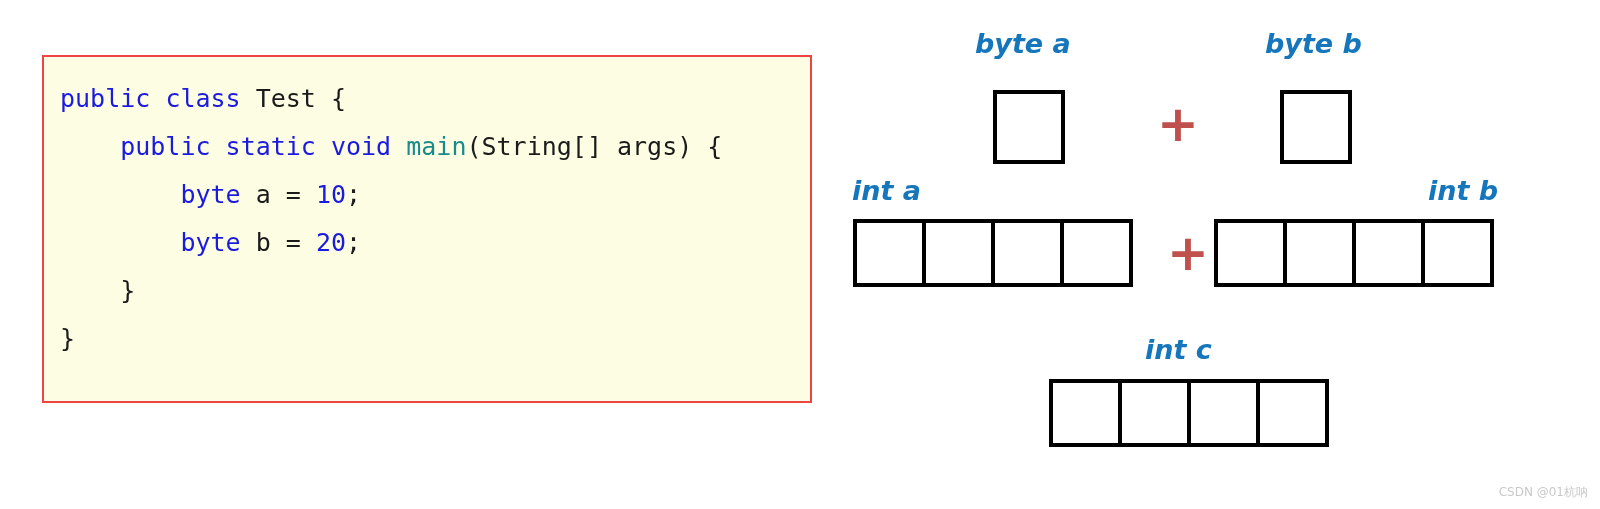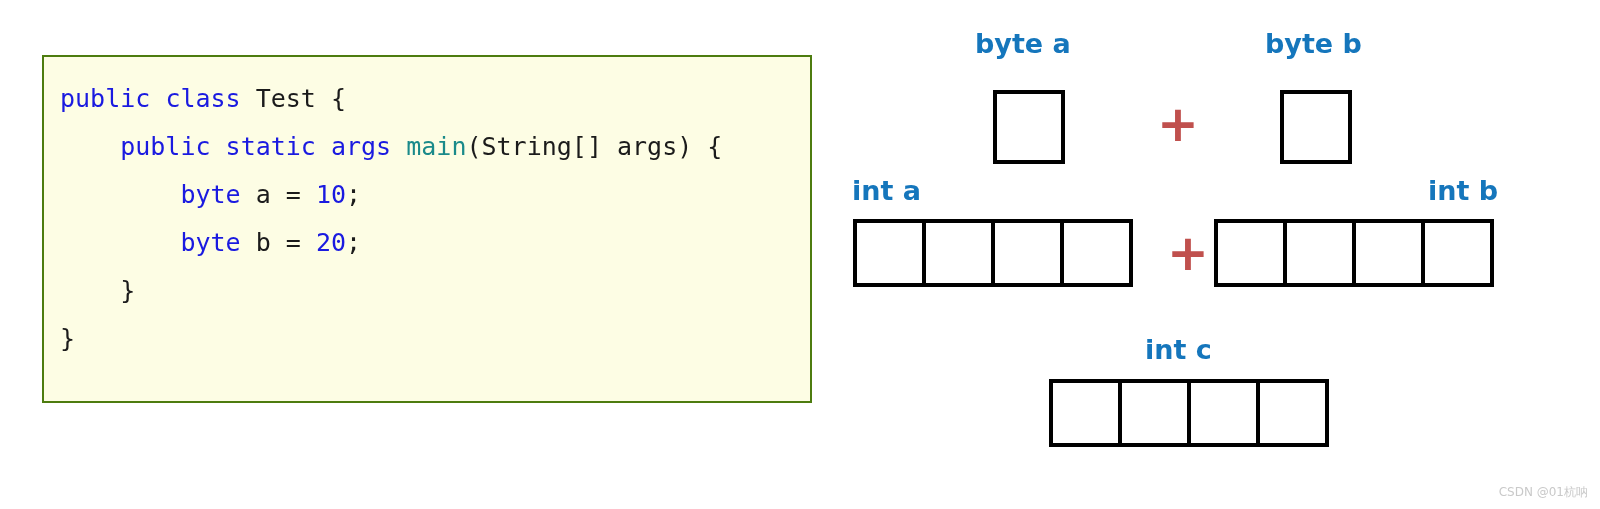--- a/index.html
+++ b/index.html
@@ -16,21 +16,21 @@
   }
 
   
   #code-panel {
     position: absolute;
     left: 42px;
     top: 55px;
     width: 770px;
     height: 348px;
     background: #fdfde4;
-    border: 2px solid #4d7c0f;
+    border: 2px solid #ef4444;
     box-sizing: border-box;
     overflow: hidden;
   }
   #code-lines {
     position: absolute;
     left: 16px;
     top: 18px;
     right: 0;
   }
   .code-line {
@@ -45,20 +45,21 @@
   .tok-num  { color: #1a1ae0; }
   .tok-plain{ color: #1b1b1b; }
 
   
   #diagram {
     position: absolute;
     left: 840px;
     top: 0;
     width: 760px;
     height: 387px;
+    font-style: italic;
   }
   .var-label {
     position: absolute;
     color: #1576bc;
     font-weight: bold;
     font-size: 27px;
     font-family: "DejaVu Sans", sans-serif;
     white-space: nowrap;
   }
   .plus-sign {
@@ -119,21 +120,21 @@
     font-family: "DejaVu Sans", sans-serif;
     white-space: nowrap;
   }
 </style>
 </head>
 <body>
 
 <div id="code-panel">
   <div id="code-lines">
       <div class="code-line"><span class="tok-kw">public</span><span class="tok-plain"> </span><span class="tok-kw">class</span><span class="tok-plain"> Test {</span></div>
-      <div class="code-line"><span class="tok-plain">    </span><span class="tok-kw">public</span><span class="tok-plain"> </span><span class="tok-kw">static</span><span class="tok-plain"> </span><span class="tok-kw">args</span><span class="tok-plain"> </span><span class="tok-fn">main</span><span class="tok-plain">(String[] args) {</span></div>
+      <div class="code-line"><span class="tok-plain">    </span><span class="tok-kw">public</span><span class="tok-plain"> </span><span class="tok-kw">static</span><span class="tok-plain"> </span><span class="tok-kw">void</span><span class="tok-plain"> </span><span class="tok-fn">main</span><span class="tok-plain">(String[] args) {</span></div>
       <div class="code-line"><span class="tok-plain">        </span><span class="tok-kw">byte</span><span class="tok-plain"> a = </span><span class="tok-num">10</span><span class="tok-plain">;</span></div>
       <div class="code-line"><span class="tok-plain">        </span><span class="tok-kw">byte</span><span class="tok-plain"> b = </span><span class="tok-num">20</span><span class="tok-plain">;</span></div>
       <div class="code-line"><span class="tok-plain">    }</span></div>
       <div class="code-line"><span class="tok-plain">}</span></div>
     </div>
 </div>
 
 <div id="diagram">
 
   <div class="var-label" id="label-byte-a">byte a</div>

